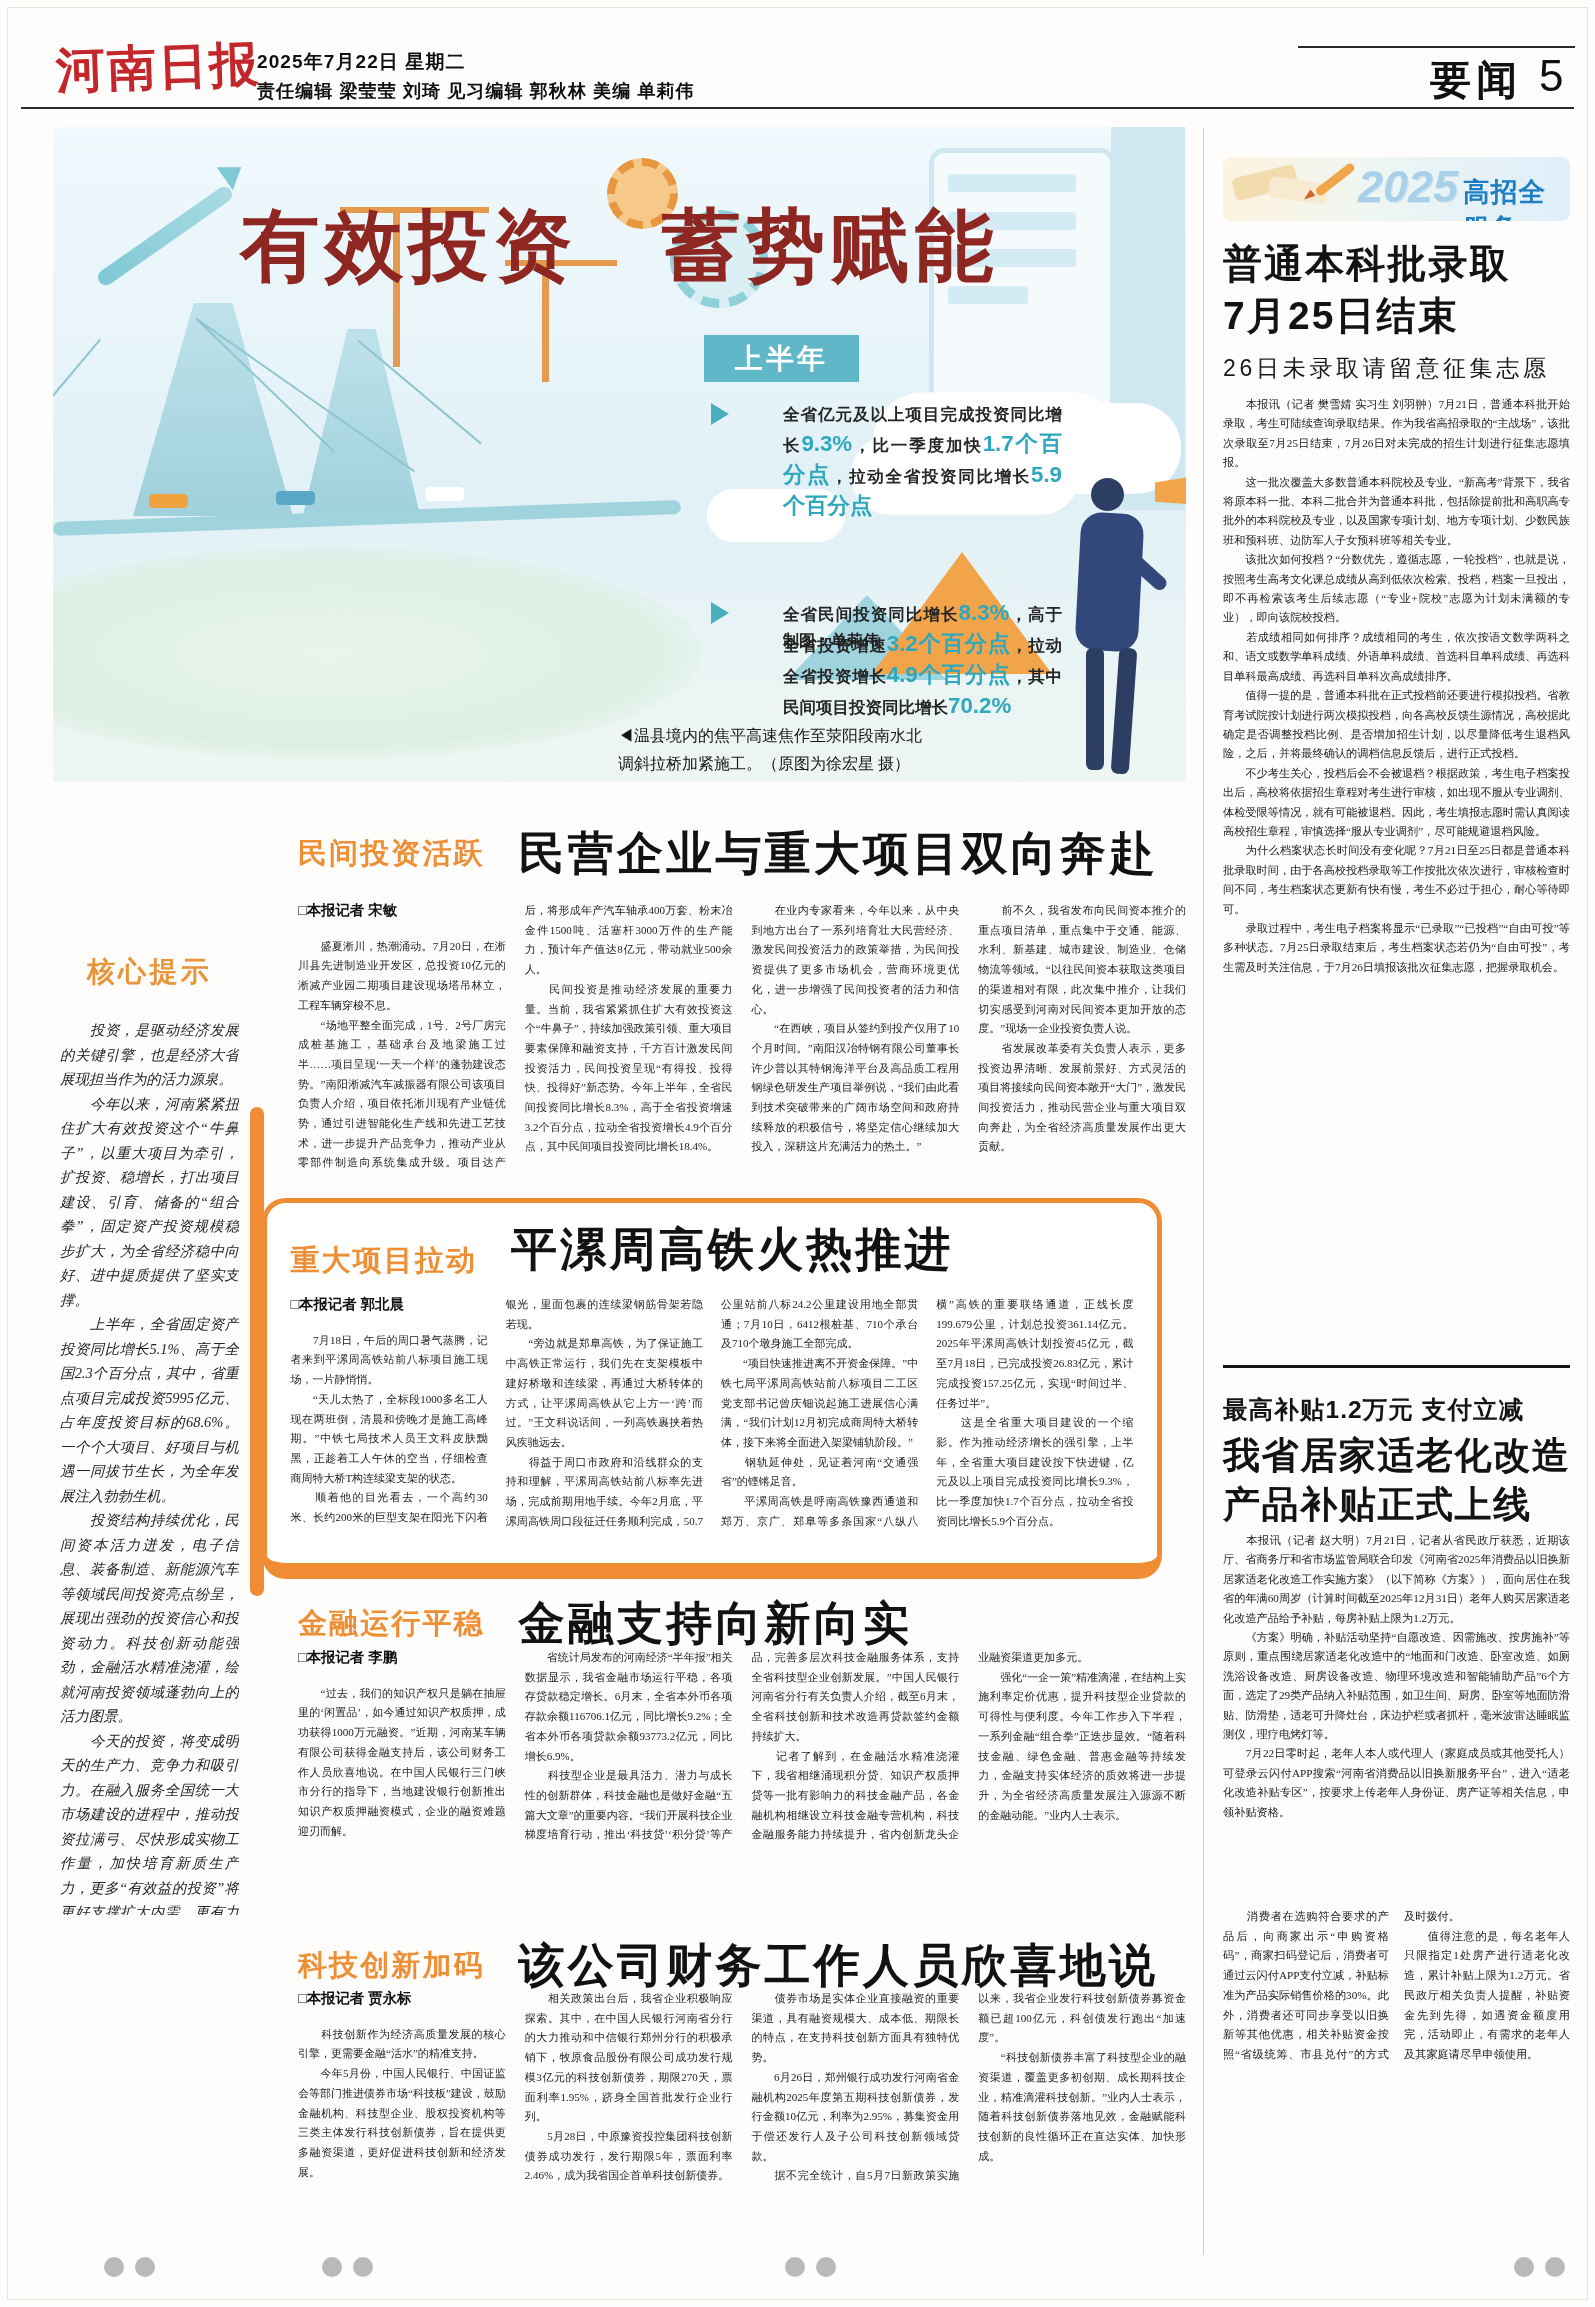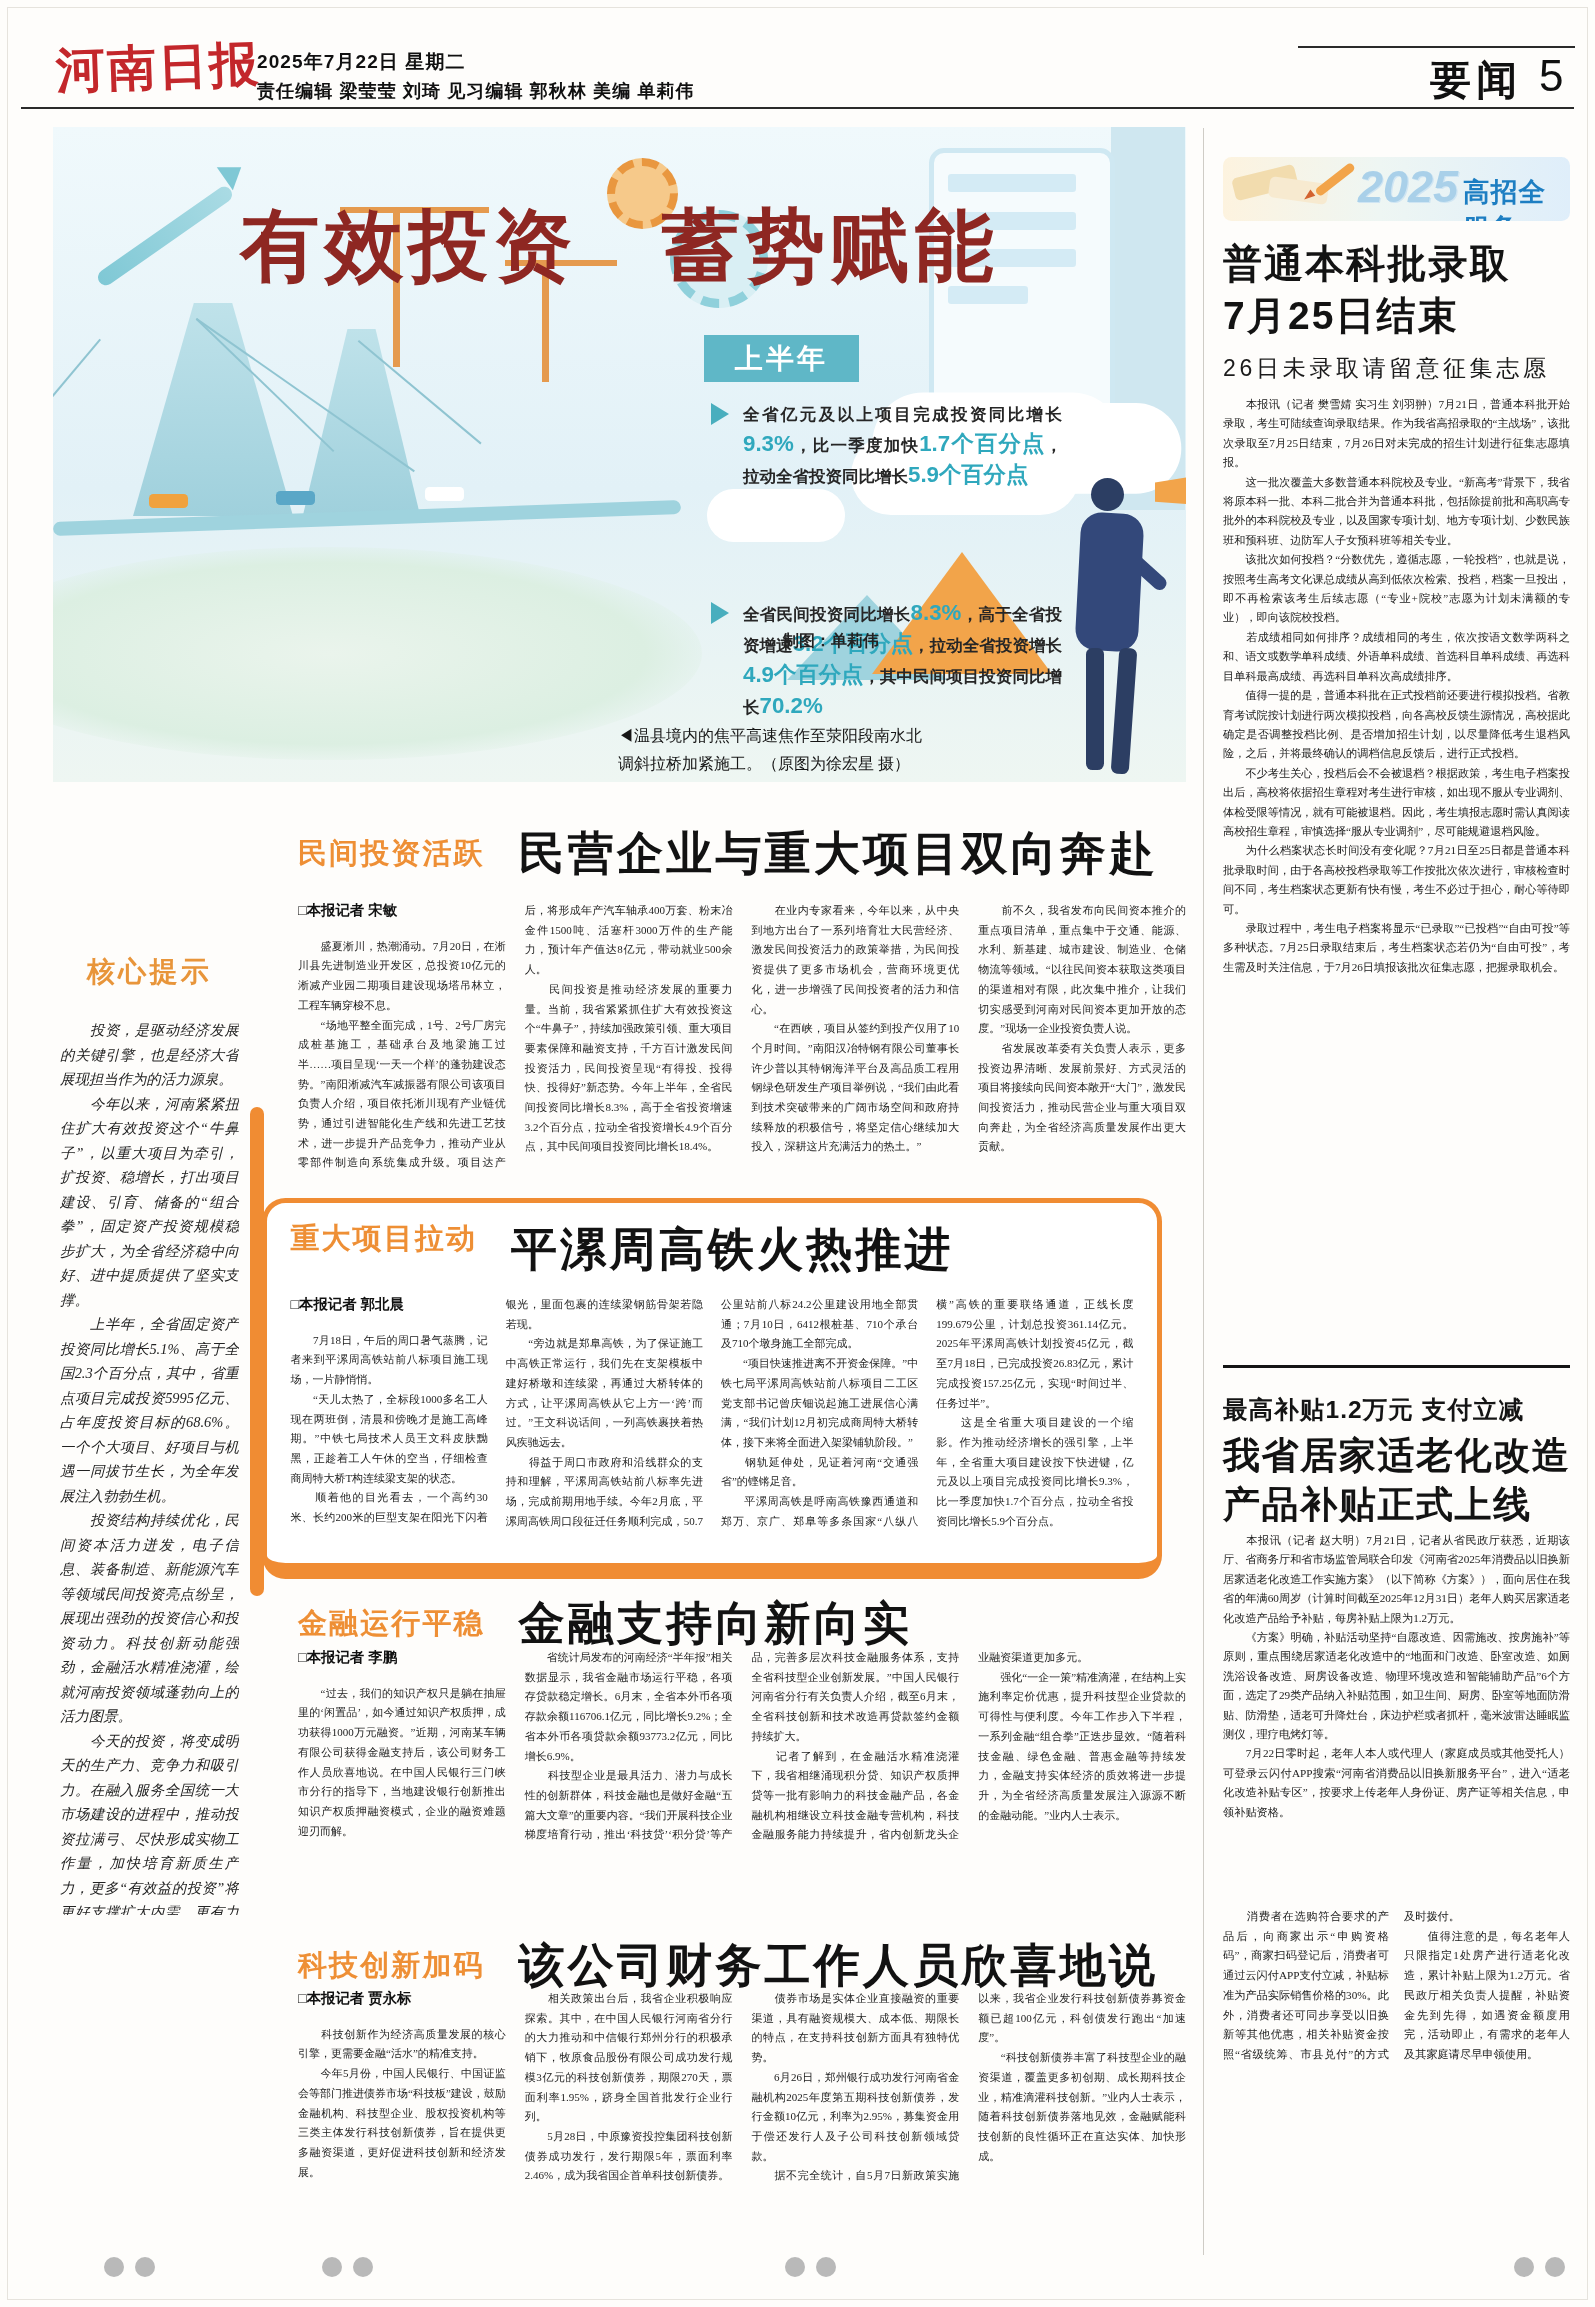--- a/index.html
+++ b/index.html
@@ -18,21 +18,21 @@
   .rule-short{position:absolute;left:1298px;top:46px;width:277px;height:1.6px;background:#2a2a2a;}
   .rule-full{position:absolute;left:21px;top:107px;width:1553px;height:1.6px;background:#2a2a2a;}
 
   
   .feature{position:absolute;left:53px;top:127px;width:1133px;height:655px;overflow:hidden;
            background:linear-gradient(180deg,#f0f9fc 0%,#e2f1f7 55%,#eef6f2 100%);}
   .feature-title{position:absolute;left:0;right:0;top:14px;text-align:center;z-index:30;
                  font-size:79px;font-weight:900;color:#8e2722;letter-spacing:5.3px;}
   .half-tag{position:absolute;left:651px;top:208px;width:155px;height:47px;background:#5fb7c7;z-index:25;
             color:#fff;font-size:28px;font-weight:800;display:flex;align-items:center;justify-content:center;letter-spacing:3.2px;}
-  .stat{position:absolute;width:351px;z-index:25;display:flex;}
+  .stat{position:absolute;width:351px;z-index:25;display:flex;gap:40px;}
   .stat1{left:658px;top:272px;}
   .stat2{left:658px;top:471px;}
   .tri{width:0;height:0;border-left:18px solid #49aebe;border-top:11.7px solid transparent;
        border-bottom:11.7px solid transparent;margin:4.3px 14px 0 0;flex:0 0 auto;}
   .stat-text{margin:0;font-size:16.5px;line-height:30px;font-weight:700;color:#262626;text-align:justify;}
   .stat-text .num{font-size:22.3px;color:#2fa8bd;font-weight:800;font-style:normal;}
   .ig-credit{position:absolute;left:730px;top:504px;z-index:25;font-size:16px;font-weight:700;color:#222;}
   .feature-caption{position:absolute;left:565px;top:595px;width:340px;z-index:25;
                    font-family:"Liberation Serif",serif;font-size:16px;line-height:28px;color:#161616;white-space:pre-line;}
 
@@ -89,21 +89,21 @@
         text-align:justify;color:#1c1c1c;overflow:hidden;}
   .byline{font-family:"Liberation Sans",sans-serif;font-weight:700;font-size:14.4px;color:#111;margin-bottom:16px;}
   .flow{white-space:pre-line;}
 
   .mj-head{left:298px;top:823px;}
   .mj-cols{left:298px;top:901px;width:888px;height:295px;column-count:4;}
 
   .zd-box{position:absolute;left:262px;top:1198px;width:900px;height:381px;box-sizing:border-box;
           border:5.9px solid #f08c33;border-bottom-width:16px;border-radius:23.4px;background:#fff;
           padding:16px 23.4px 3.2px 23.4px;}
-  .zd-head{position:relative;display:flex;align-items:flex-start;}
+  .zd-head{position:relative;display:flex;align-items:flex-end;}
   .zd-cols{position:relative;margin-top:14px;height:249px;column-count:4;column-gap:18px;
            font-family:"Liberation Serif",serif;font-size:11px;line-height:19.7px;text-align:justify;color:#1c1c1c;overflow:hidden;}
 
   .jr-head{left:298px;top:1593px;}
   .jr-cols{left:298px;top:1648px;width:888px;height:267px;column-count:4;}
   .kj-head{left:298px;top:1935px;}
   .kj-cols{left:298px;top:1989px;width:888px;height:266px;column-count:4;}
 
   
   .vrule{position:absolute;left:1203px;top:128px;width:1.1px;height:2127px;background:#cfccc6;}

